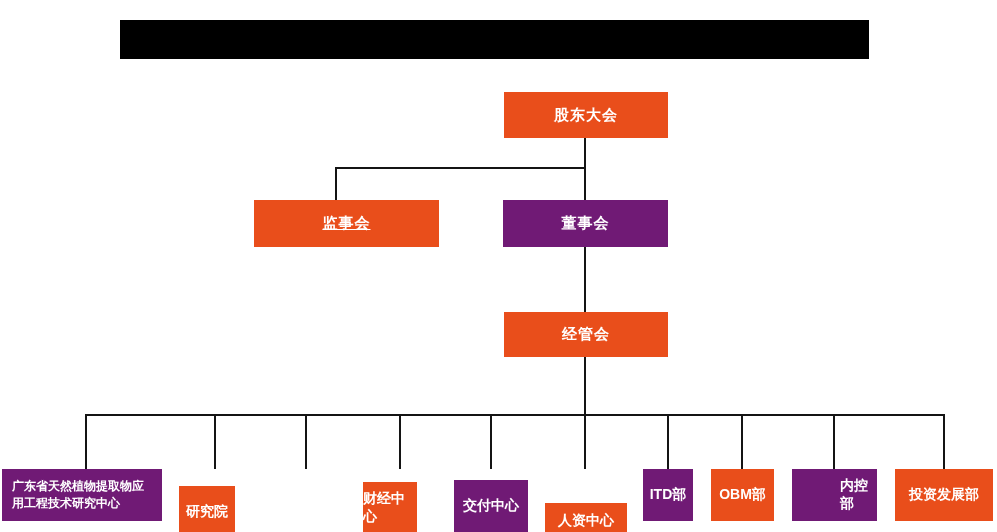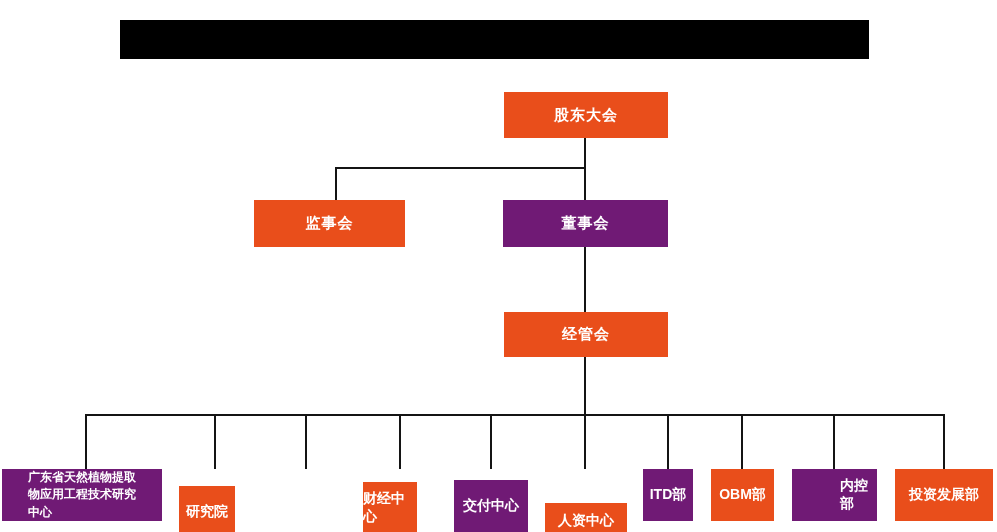--- a/index.html
+++ b/index.html
@@ -35,21 +35,21 @@
     letter-spacing: 1px;
     box-sizing: border-box;
   }
   .node.primary { background: #E94E1B; }
   .node.secondary { background: #701a75; }
   .node.dept { font-size: 14px; letter-spacing: 0; }
   .node.dept-long {
     font-size: 12px;
     line-height: 1.45;
     letter-spacing: 0;
-    padding: 0 26px;
+    padding: 0 10px;
   }
 </style>
 </head>
 <body>
 
 <div class="canvas">
 
   <div class="redacted-bar"></div>
 
   <div class="line v" style="left:584px;top:138px;height:62px;"></div>
@@ -65,21 +65,21 @@
   <div class="line v" style="left:490px;top:414px;height:55px;"></div>
   <div class="line v" style="left:667px;top:414px;height:55px;"></div>
   <div class="line v" style="left:741px;top:414px;height:55px;"></div>
   <div class="line v" style="left:833px;top:414px;height:55px;"></div>
   <div class="line v" style="left:943px;top:414px;height:55px;"></div>
 
   <div class="node primary" style="left:504px;top:92px;width:164px;height:46px;">
     <span>股东大会</span>
   </div>
 
-  <div class="node primary" style="left:254px;top:200px;width:151px;height:47px;">
+  <div class="node primary" style="left:254px;top:200px;width:185px;height:47px;text-decoration:underline;">
     <span>监事会</span>
   </div>
   <div class="node secondary" style="left:503px;top:200px;width:165px;height:47px;">
     <span>董事会</span>
   </div>
 
   <div class="node primary" style="left:504px;top:312px;width:164px;height:45px;">
     <span>经管会</span>
   </div>
 

